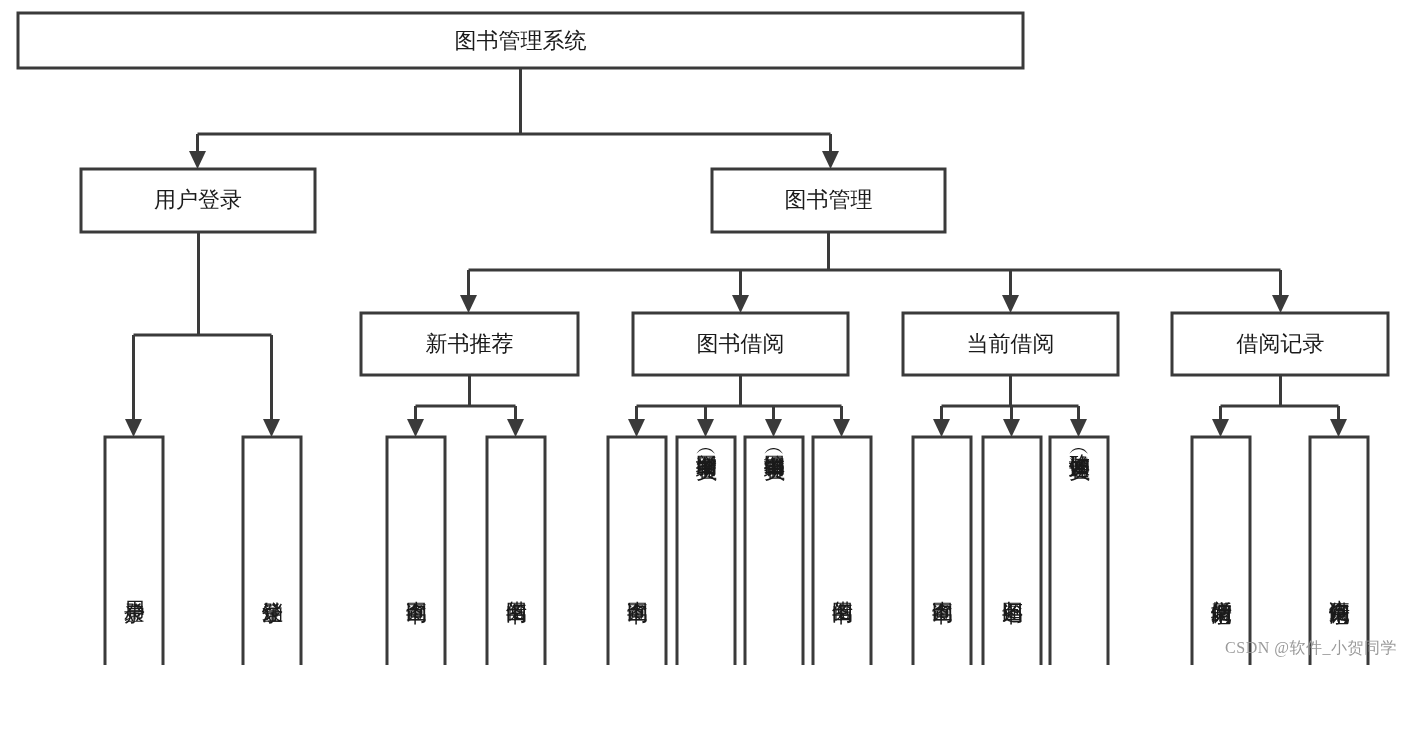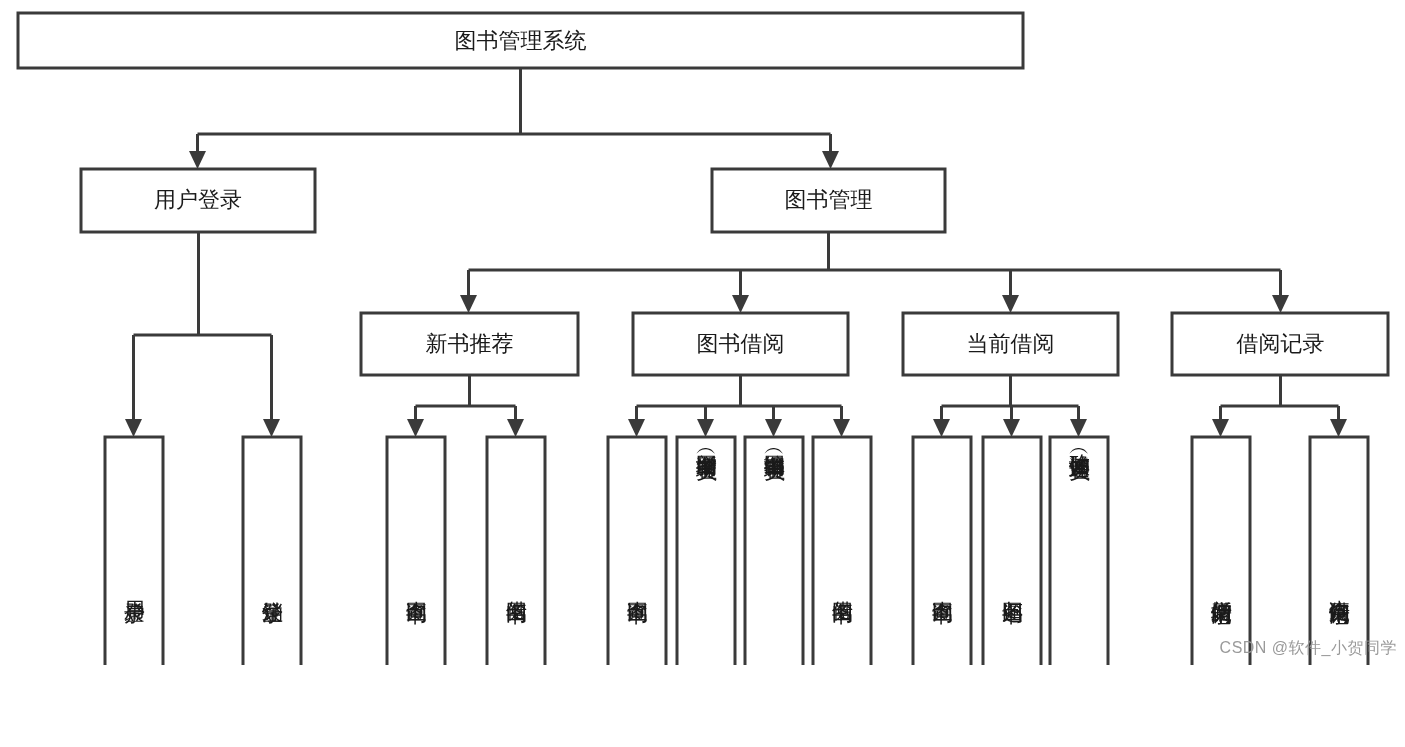--- a/index.html
+++ b/index.html
@@ -61,21 +61,21 @@
     position: absolute;
     display: flex;
     align-items: center;
     justify-content: center;
     pointer-events: none;
   }
   #watermark {
     position: absolute;
     right: 8px;
     bottom: 6px;
-    font-family: Liberation Sans, sans-serif;
+    font-family: Liberation Serif, serif;
     font-size: 16px;
     color: #9a9a9a;
     letter-spacing: 0.5px;
     white-space: nowrap;
   }
 </style>
 </head>
 <body>
 
 <div id="diagram-root">

